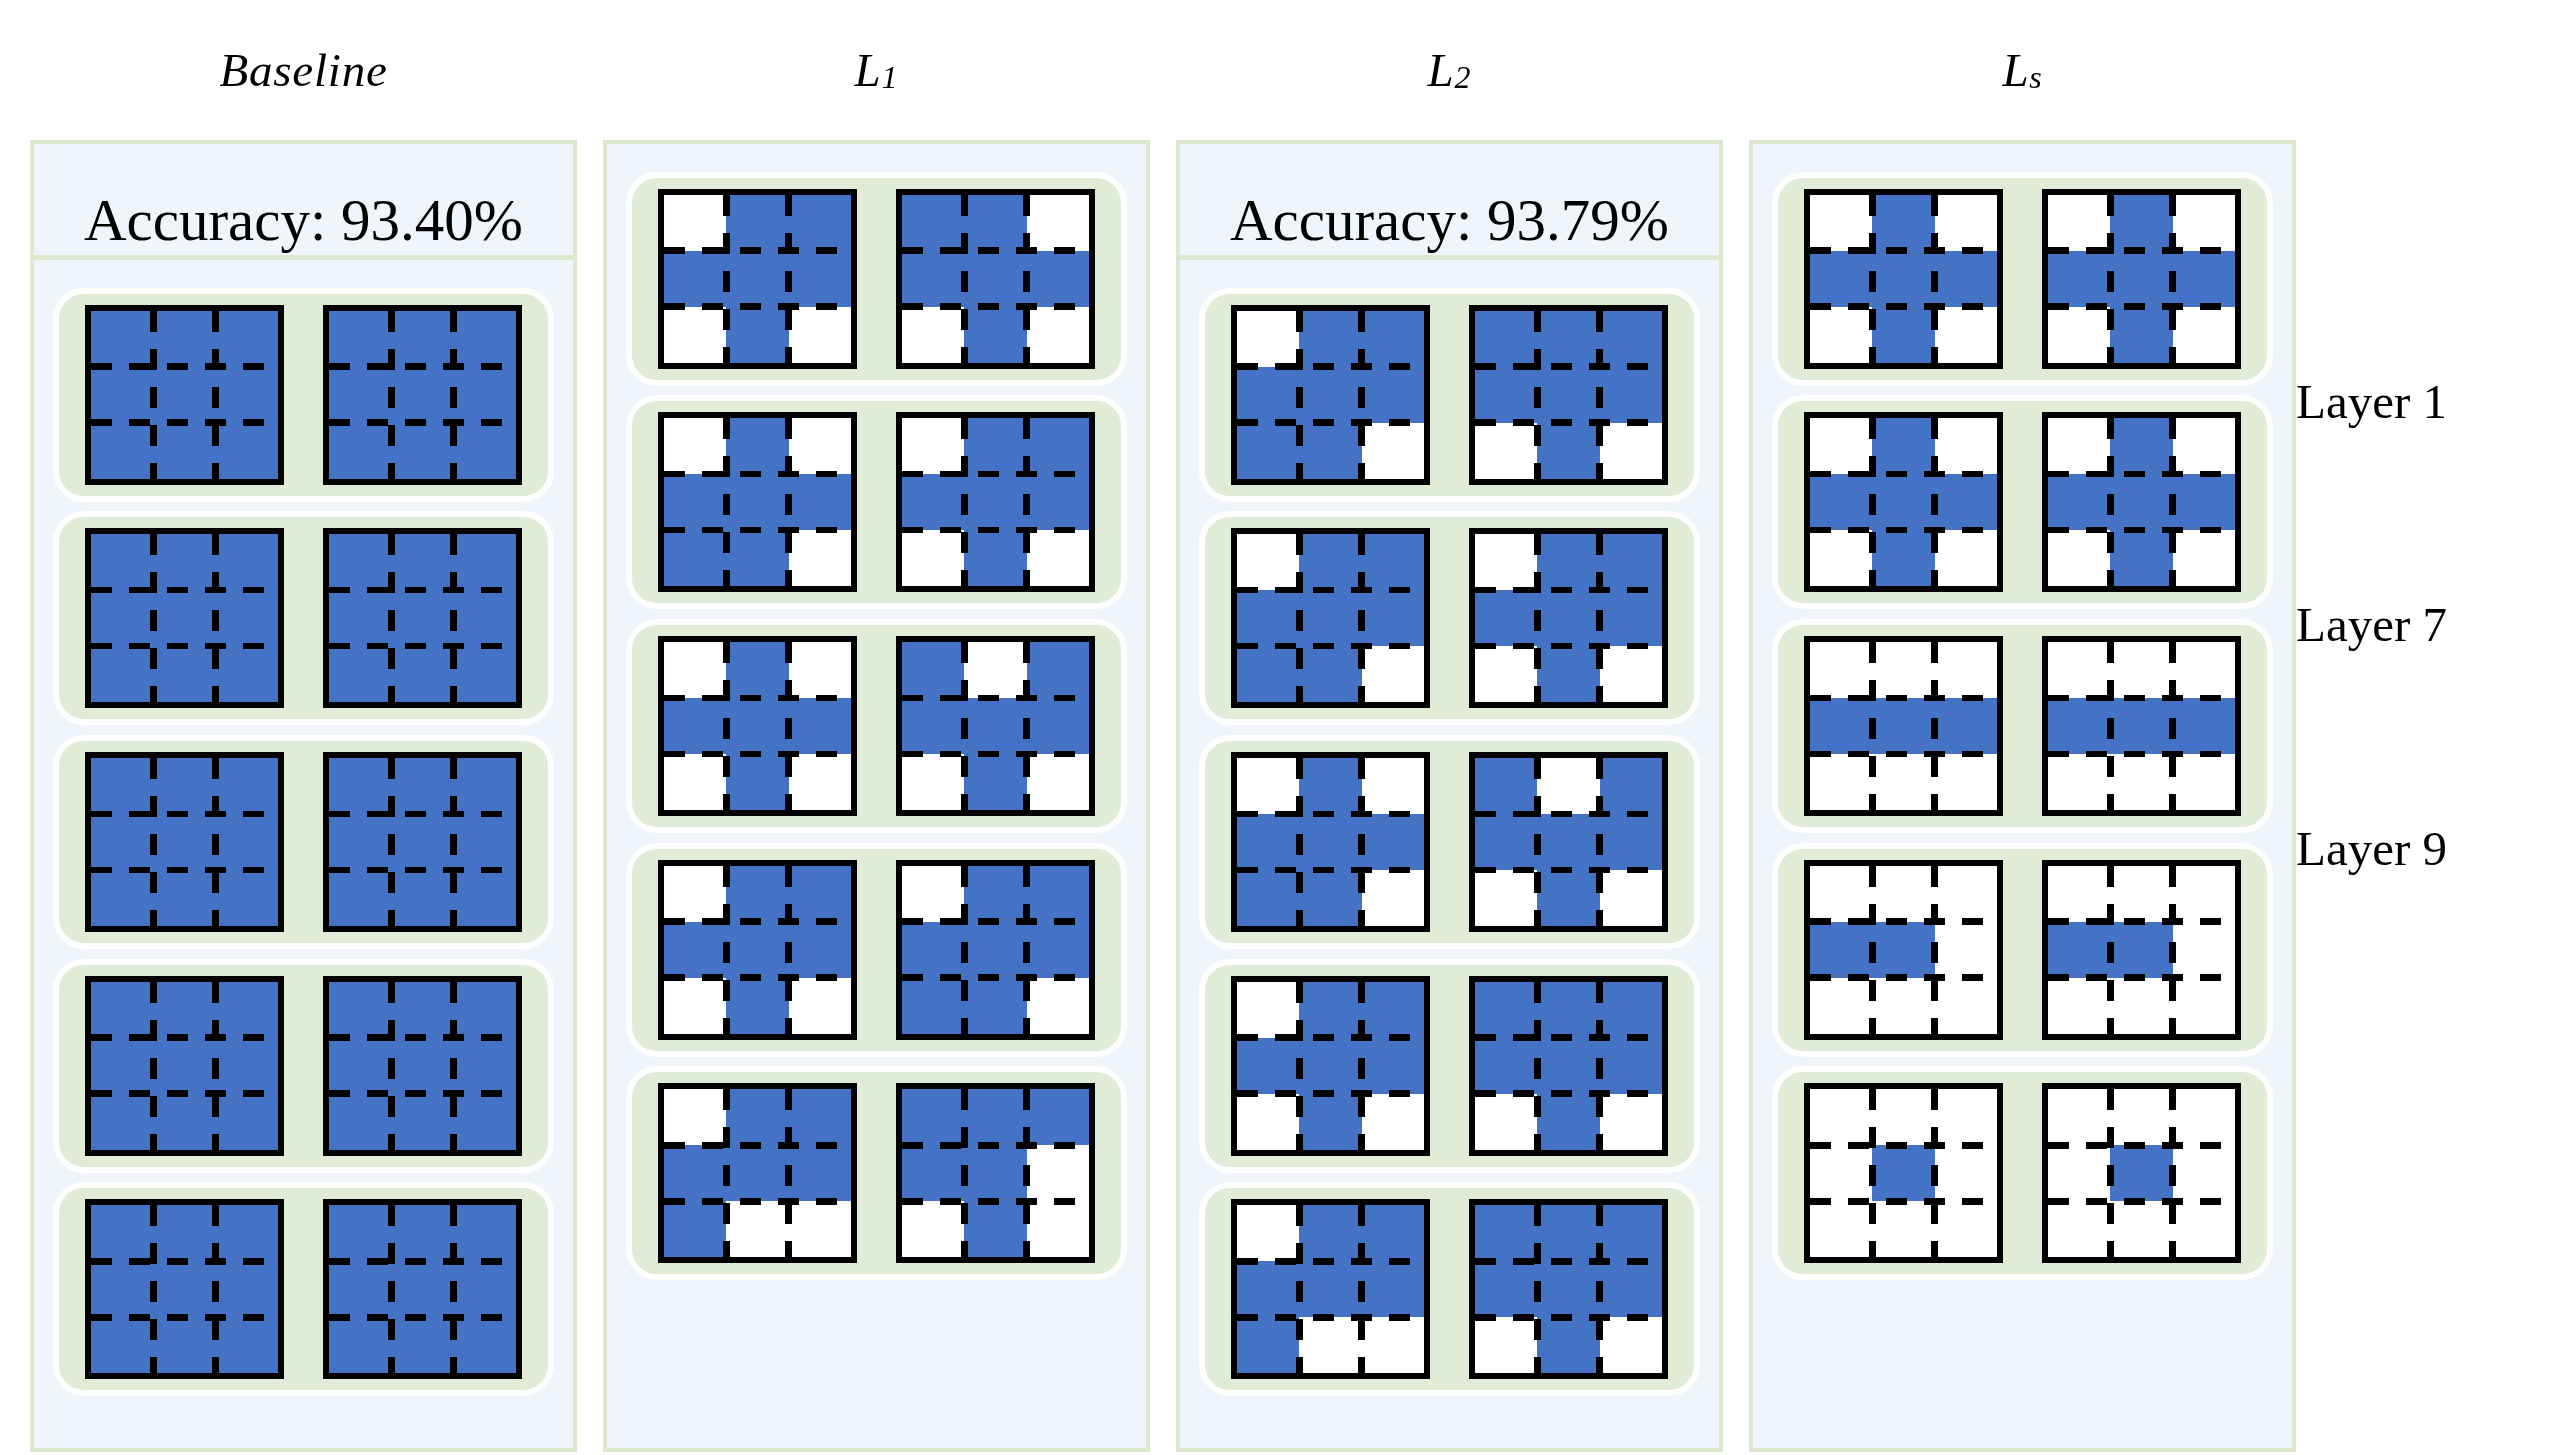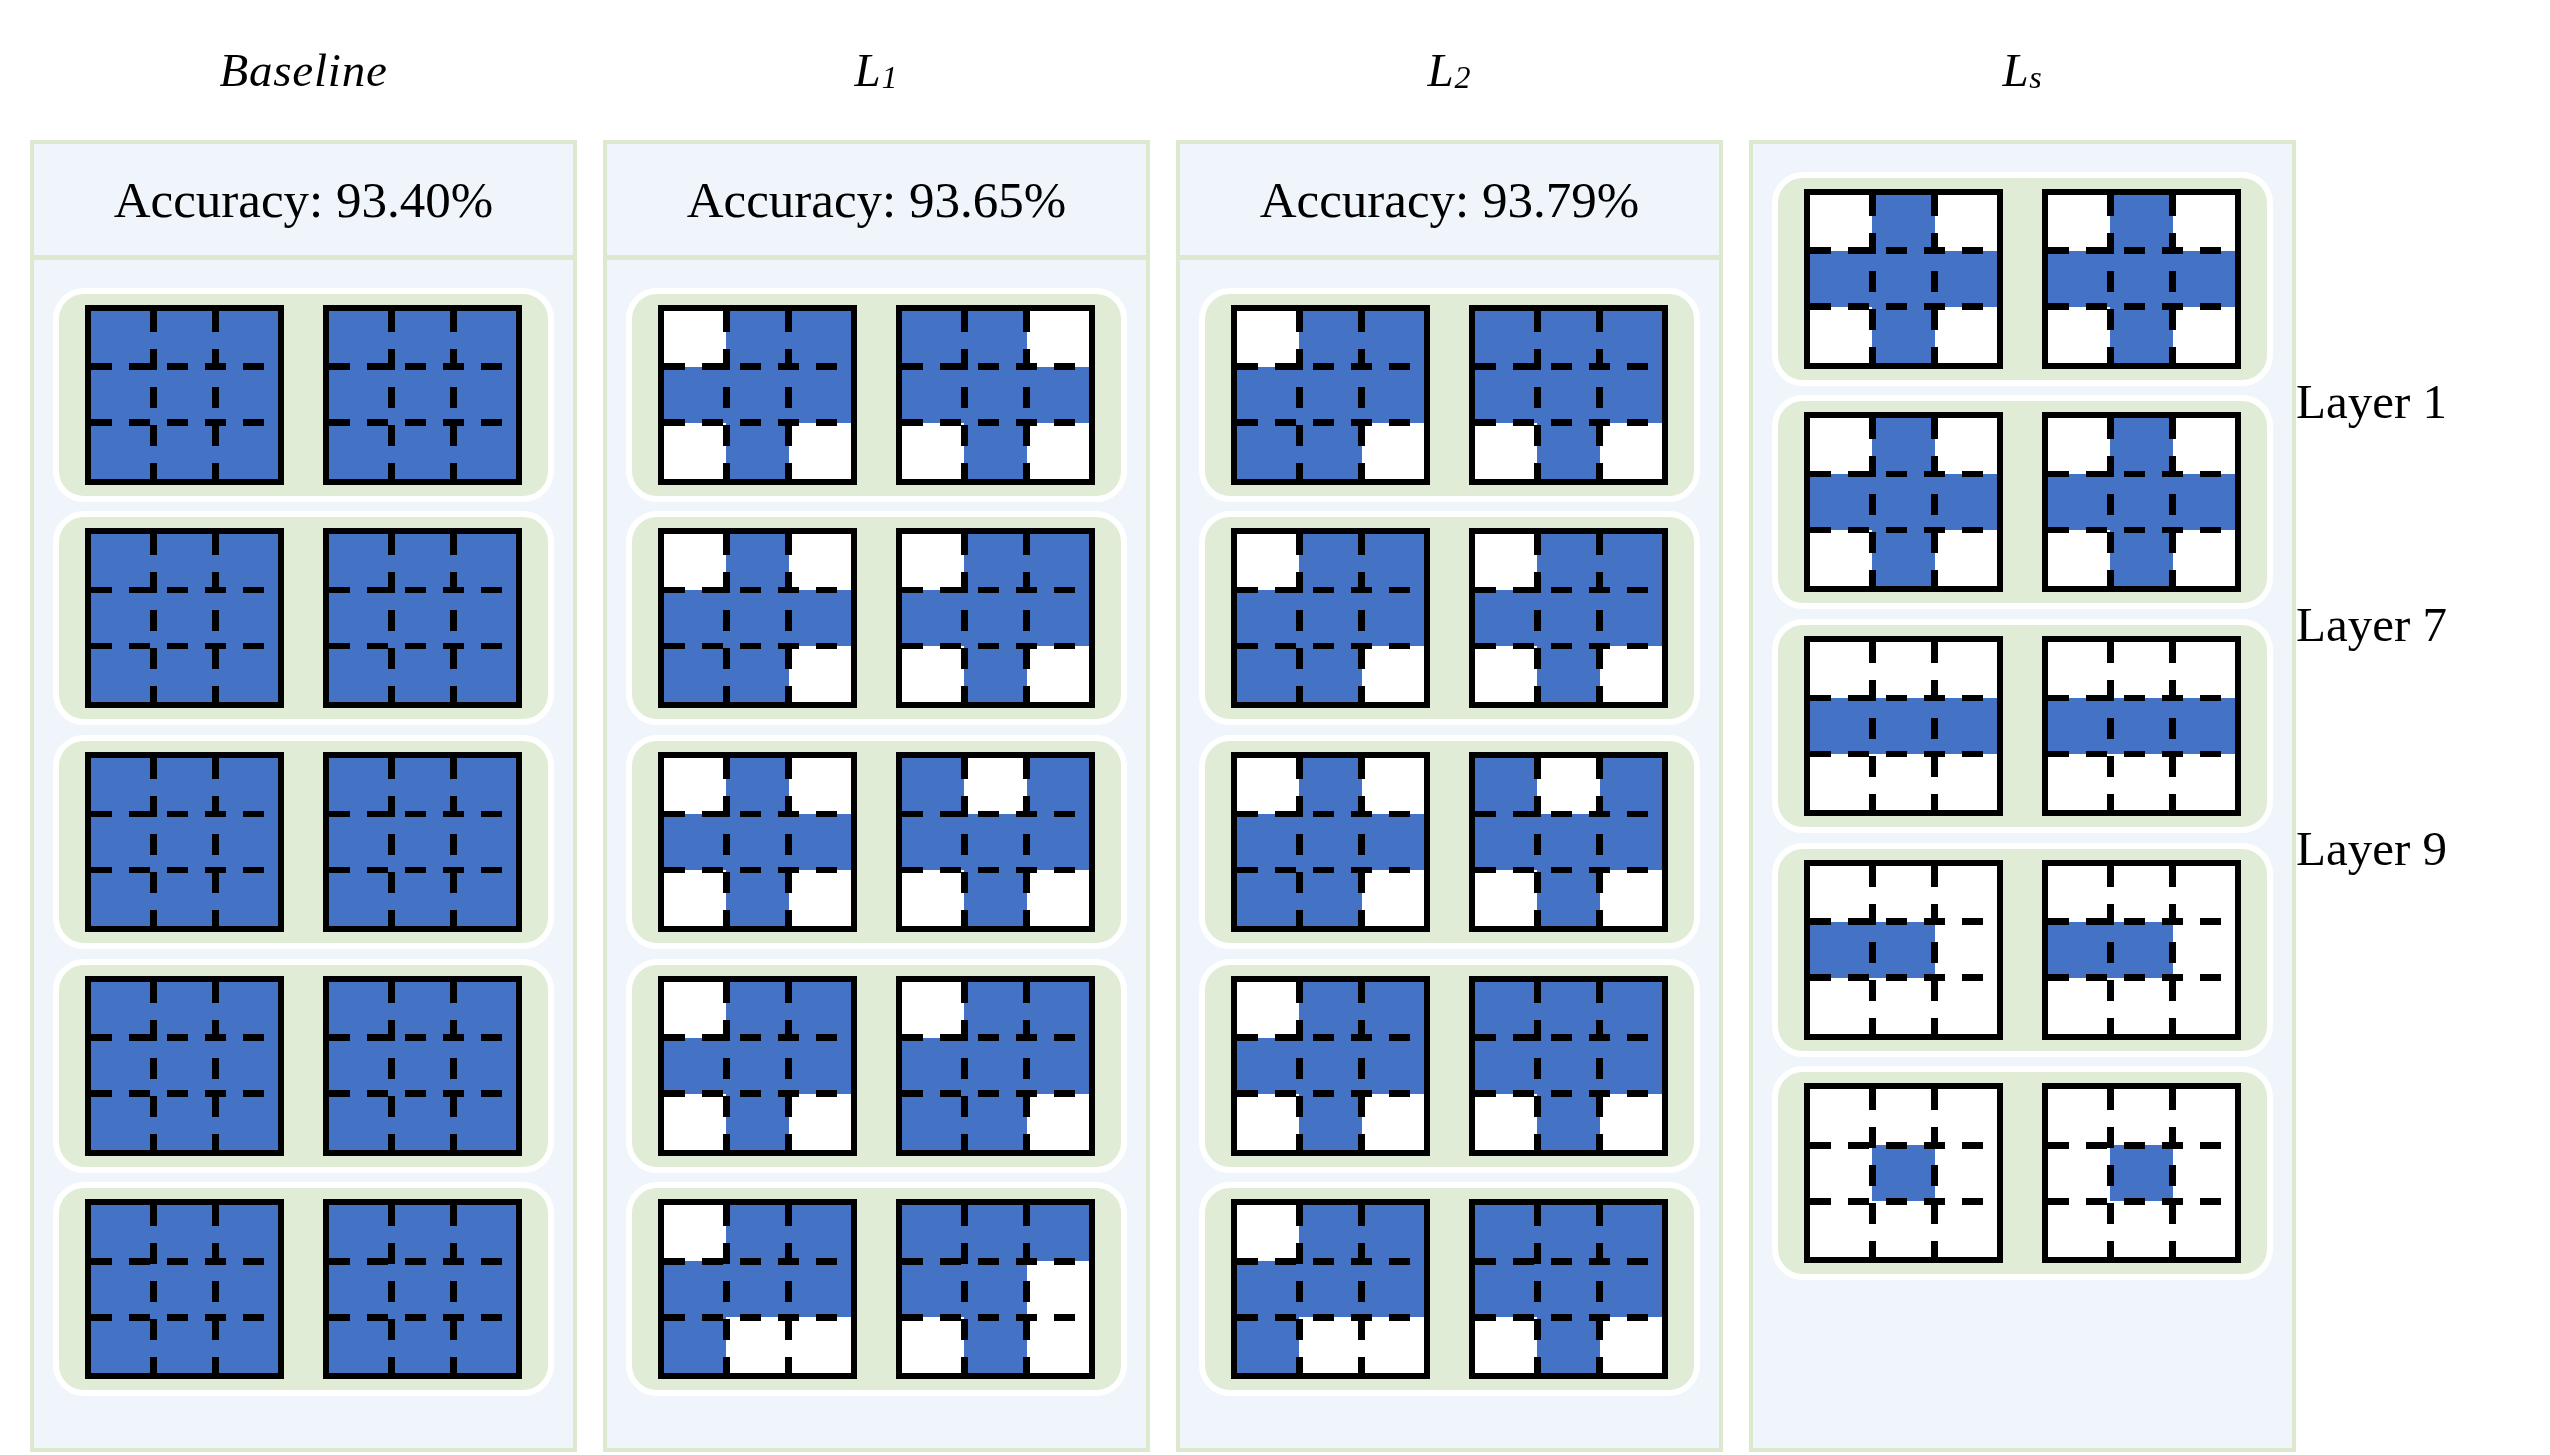--- a/index.html
+++ b/index.html
@@ -22,22 +22,22 @@
     height:140px; display:flex; align-items:center; justify-content:center;
     font-size:47px; font-style:italic; letter-spacing:0.8px;
   }
   .col-title sub{ font-size:32px; line-height:0; transform:translateY(6.5px); display:inline-block;}
   .panel{
     height:1312px; border:4.9px solid var(--panel-border);
     background:var(--panel-bg); display:flex; flex-direction:column;
   }
   .acc-header{
     height:116px; flex:none; border-bottom:5.7px solid var(--panel-border);
-    display:flex; align-items:center; justify-content:center;
-    font-size:51px;
+    display:flex; align-items:flex-end; justify-content:center;
+    font-size:59px;
   }
   .panel-cards{
     flex:1; display:flex; flex-direction:column;
     padding:27.5px 18.6px 0 18.6px; gap:9.7px;
   }
   .card{
     height:214px; flex:none; border-radius:31px;
     background:var(--card-bg); border:6.5px solid #ffffff;
     display:flex; align-items:center; justify-content:center; gap:39px;
   }
@@ -251,23 +251,20 @@
         </div>
     </div>
   </div>
 
   <div class="col">
     <div class="col-title">
         <span>L</span>
         <sub>1</sub>
       </div>
     <div class="panel">
-      <div class="acc-header">
-          <span>Accuracy: 93.65%</span>
-        </div>
       <div class="panel-cards">
           <div class="card">
             <div class="grid3">
               <div class="cell"></div>
               <div class="cell on"></div>
               <div class="cell on"></div>
               <div class="cell on"></div>
               <div class="cell on"></div>
               <div class="cell on"></div>
               <div class="cell"></div>

